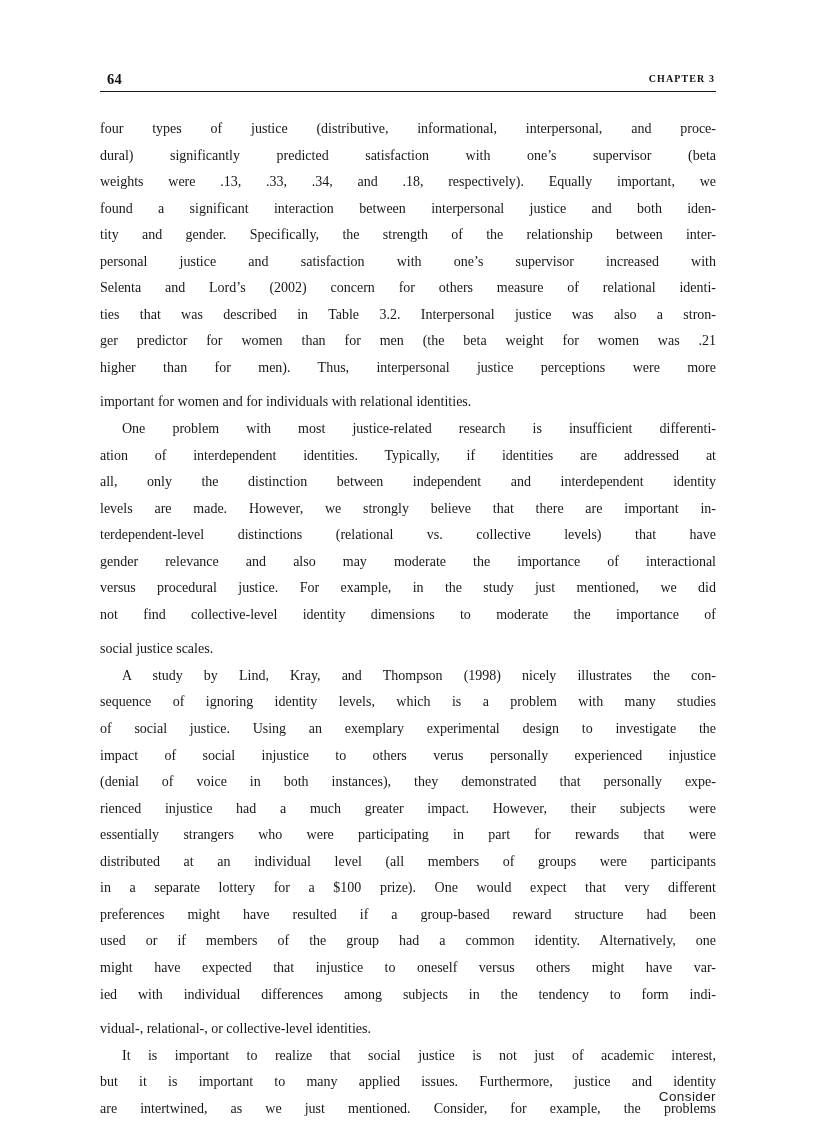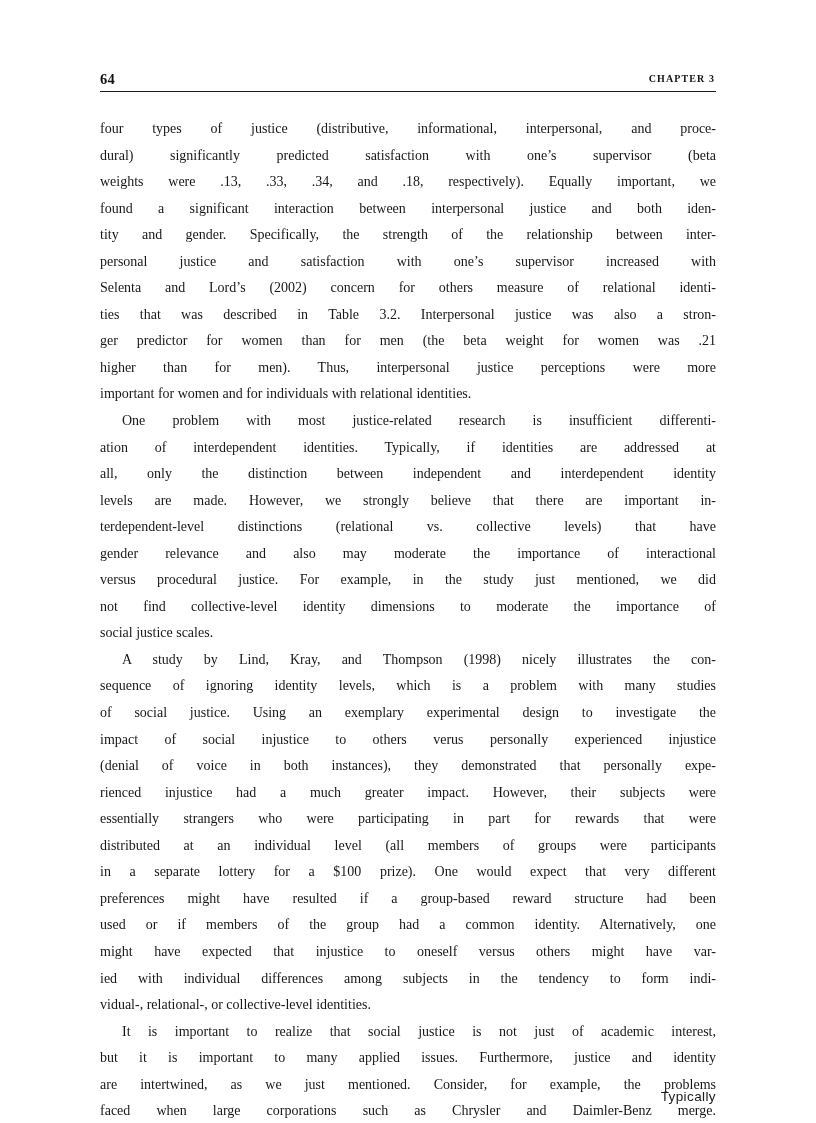--- a/index.html
+++ b/index.html
@@ -32,21 +32,21 @@
     position: absolute;
     top: 0;
     font-weight: bold;
     font-size: 14.5px;
     line-height: 18px;
     letter-spacing: 0.2px;
     color: #111111;
   }
 
   .running-head .folio {
-    left: 0;
+    left: 7px;
   }
 
   .running-head .chapter {
     right: 0;
     letter-spacing: 1.1px;
     font-size: 10px;
   }
 
   .head-rule {
     position: absolute;
@@ -79,20 +79,21 @@
   .para .ln {
     display: block;
     text-align: justify;
     text-align-last: justify;
     white-space: normal;
   }
 
   .para .ln.last {
     text-align: left;
     text-align-last: left;
+    margin-top: 8px;
   }
 
   .para .ln.indent {
     text-indent: 22px;
   }
 
   
   .footer {
     position: absolute;
     right: 100px;
@@ -115,15 +116,15 @@
 
   <div class="head-rule"></div>
 
   <div class="body-text">
       <p class="para"><span class="ln">four types of justice (distributive, informational, interpersonal, and proce-</span><span class="ln">dural) significantly predicted satisfaction with one’s supervisor (beta</span><span class="ln">weights were .13, .33, .34, and .18, respectively). Equally important, we</span><span class="ln">found a significant interaction between interpersonal justice and both iden-</span><span class="ln">tity and gender. Specifically, the strength of the relationship between inter-</span><span class="ln">personal justice and satisfaction with one’s supervisor increased with</span><span class="ln">Selenta and Lord’s (2002) concern for others measure of relational identi-</span><span class="ln">ties that was described in Table 3.2. Interpersonal justice was also a stron-</span><span class="ln">ger predictor for women than for men (the beta weight for women was .21</span><span class="ln">higher than for men). Thus, interpersonal justice perceptions were more</span><span class="ln last">important for women and for individuals with relational identities.</span></p>
       <p class="para"><span class="ln indent">One problem with most justice-related research is insufficient differenti-</span><span class="ln">ation of interdependent identities. Typically, if identities are addressed at</span><span class="ln">all, only the distinction between independent and interdependent identity</span><span class="ln">levels are made. However, we strongly believe that there are important in-</span><span class="ln">terdependent-level distinctions (relational vs. collective levels) that have</span><span class="ln">gender relevance and also may moderate the importance of interactional</span><span class="ln">versus procedural justice. For example, in the study just mentioned, we did</span><span class="ln">not find collective-level identity dimensions to moderate the importance of</span><span class="ln last">social justice scales.</span></p>
       <p class="para"><span class="ln indent">A study by Lind, Kray, and Thompson (1998) nicely illustrates the con-</span><span class="ln">sequence of ignoring identity levels, which is a problem with many studies</span><span class="ln">of social justice. Using an exemplary experimental design to investigate the</span><span class="ln">impact of social injustice to others verus personally experienced injustice</span><span class="ln">(denial of voice in both instances), they demonstrated that personally expe-</span><span class="ln">rienced injustice had a much greater impact. However, their subjects were</span><span class="ln">essentially strangers who were participating in part for rewards that were</span><span class="ln">distributed at an individual level (all members of groups were participants</span><span class="ln">in a separate lottery for a $100 prize). One would expect that very different</span><span class="ln">preferences might have resulted if a group-based reward structure had been</span><span class="ln">used or if members of the group had a common identity. Alternatively, one</span><span class="ln">might have expected that injustice to oneself versus others might have var-</span><span class="ln">ied with individual differences among subjects in the tendency to form indi-</span><span class="ln last">vidual-, relational-, or collective-level identities.</span></p>
       <p class="para"><span class="ln indent">It is important to realize that social justice is not just of academic interest,</span><span class="ln">but it is important to many applied issues. Furthermore, justice and identity</span><span class="ln">are intertwined, as we just mentioned. Consider, for example, the problems</span><span class="ln">faced when large corporations such as Chrysler and Daimler-Benz merge.</span></p>
     </div>
 
-  <div class="footer">Typically</div>
+  <div class="footer">Consider</div>
 
 </div>
 
 </body></html>

